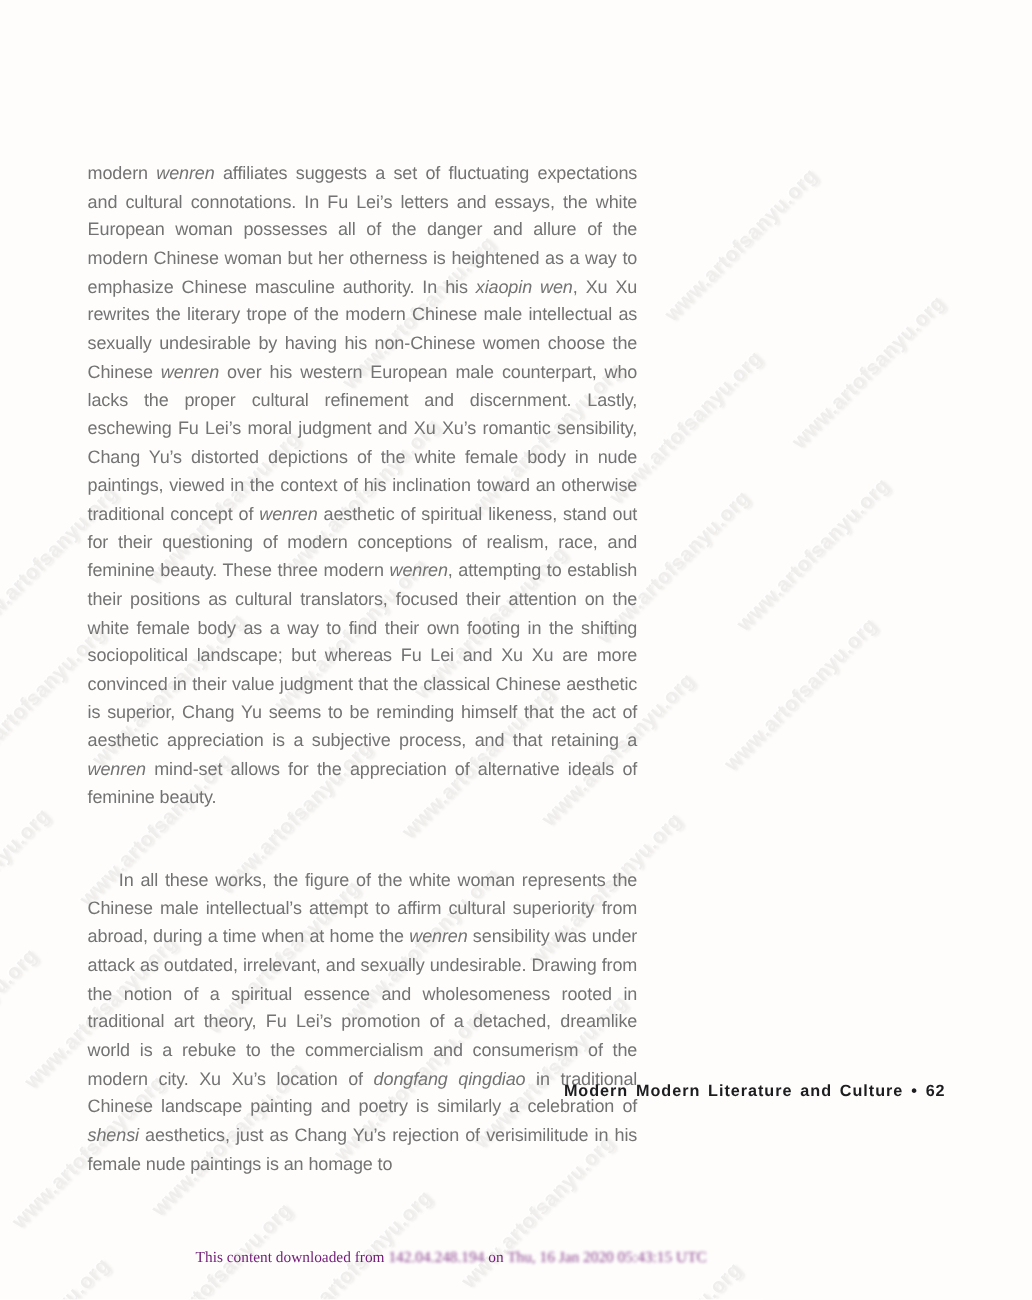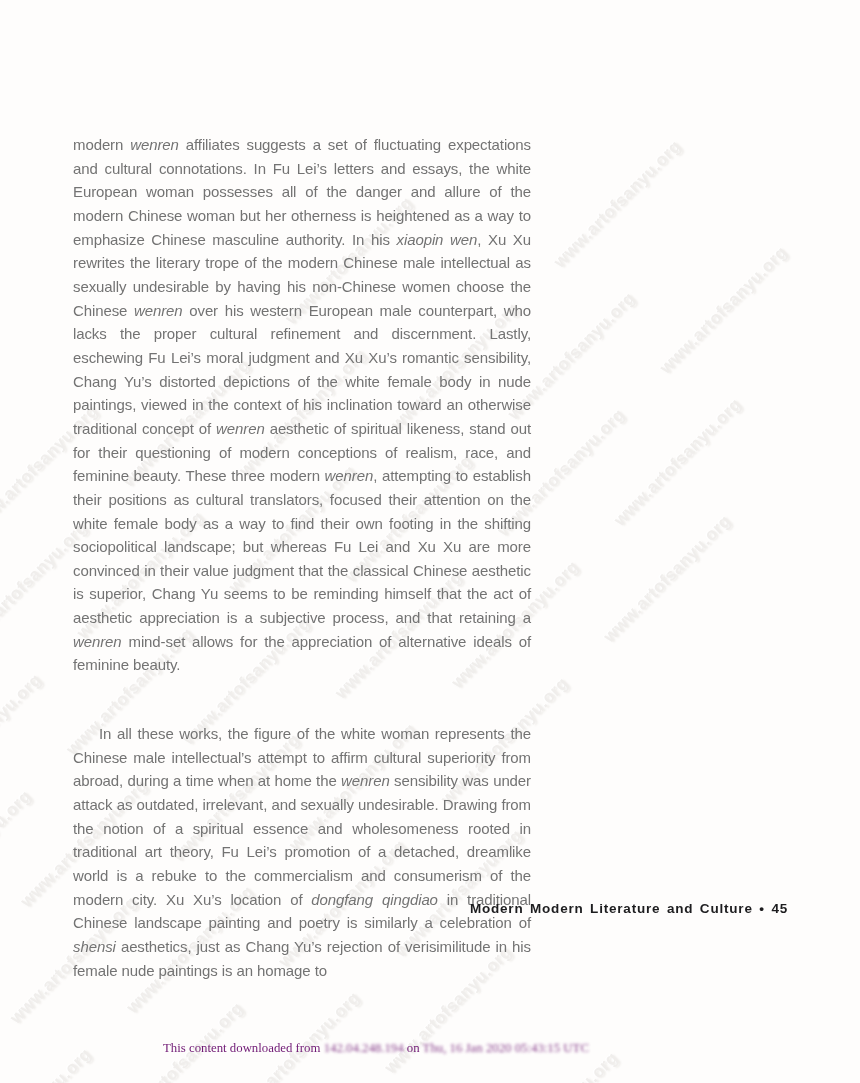--- a/index.html
+++ b/index.html
@@ -117,21 +117,21 @@
     </div>
 
   <div class="text-block">
       <p><span>modern </span><em>wenren</em><span> affiliates suggests a set of fluctuating expectations and cultural connotations. In Fu Lei’s letters and essays, the white European woman possesses all of the danger and allure of the modern Chinese woman but her otherness is heightened as a way to emphasize Chinese masculine authority. In his </span><em>xiaopin wen</em><span>, Xu Xu rewrites the literary trope of the modern Chinese male intellectual as sexually undesirable by having his non-Chinese women choose the Chinese </span><em>wenren</em><span> over his western European male counterpart, who lacks the proper cultural refinement and discernment. Lastly, eschewing Fu Lei’s moral judgment and Xu Xu’s romantic sensibility, Chang Yu’s distorted depictions of the white female body in nude paintings, viewed in the context of his inclination toward an otherwise traditional concept of </span><em>wenren</em><span> aesthetic of spiritual likeness, stand out for their questioning of modern conceptions of realism, race, and feminine beauty. These three modern </span><em>wenren</em><span>, attempting to establish their positions as cultural translators, focused their attention on the white female body as a way to find their own footing in the shifting sociopolitical landscape; but whereas Fu Lei and Xu Xu are more convinced in their value judgment that the classical Chinese aesthetic is superior, Chang Yu seems to be reminding himself that the act of aesthetic appreciation is a subjective process, and that retaining a </span><em>wenren</em><span> mind-set allows for the appreciation of alternative ideals of feminine beauty.</span></p>
       <p class="indent"><span>In all these works, the figure of the white woman represents the Chinese male intellectual’s attempt to affirm cultural superiority from abroad, during a time when at home the </span><em>wenren</em><span> sensibility was under attack as outdated, irrelevant, and sexually undesirable. Drawing from the notion of a spiritual essence and wholesomeness rooted in traditional art theory, Fu Lei’s promotion of a detached, dreamlike world is a rebuke to the commercialism and consumerism of the modern city. Xu Xu’s location of </span><em>dongfang qingdiao</em><span> in traditional Chinese landscape painting and poetry is similarly a celebration of </span><em>shensi</em><span> aesthetics, just as Chang Yu’s rejection of verisimilitude in his female nude paintings is an homage to</span></p>
     </div>
 
   <div class="journal-footer">
     <span>Modern Modern Literature and Culture</span>
     <span>•</span>
-    <span>45</span>
+    <span>62</span>
   </div>
 
   <div class="jstor-footer">
     <div>
       <span>This content downloaded from</span>
       <span class="blurred">142.04.248.194</span>
       <span>on</span>
       <span class="blurred">Thu, 16 Jan 2020 05:43:15 UTC</span>
     </div>
   </div>

